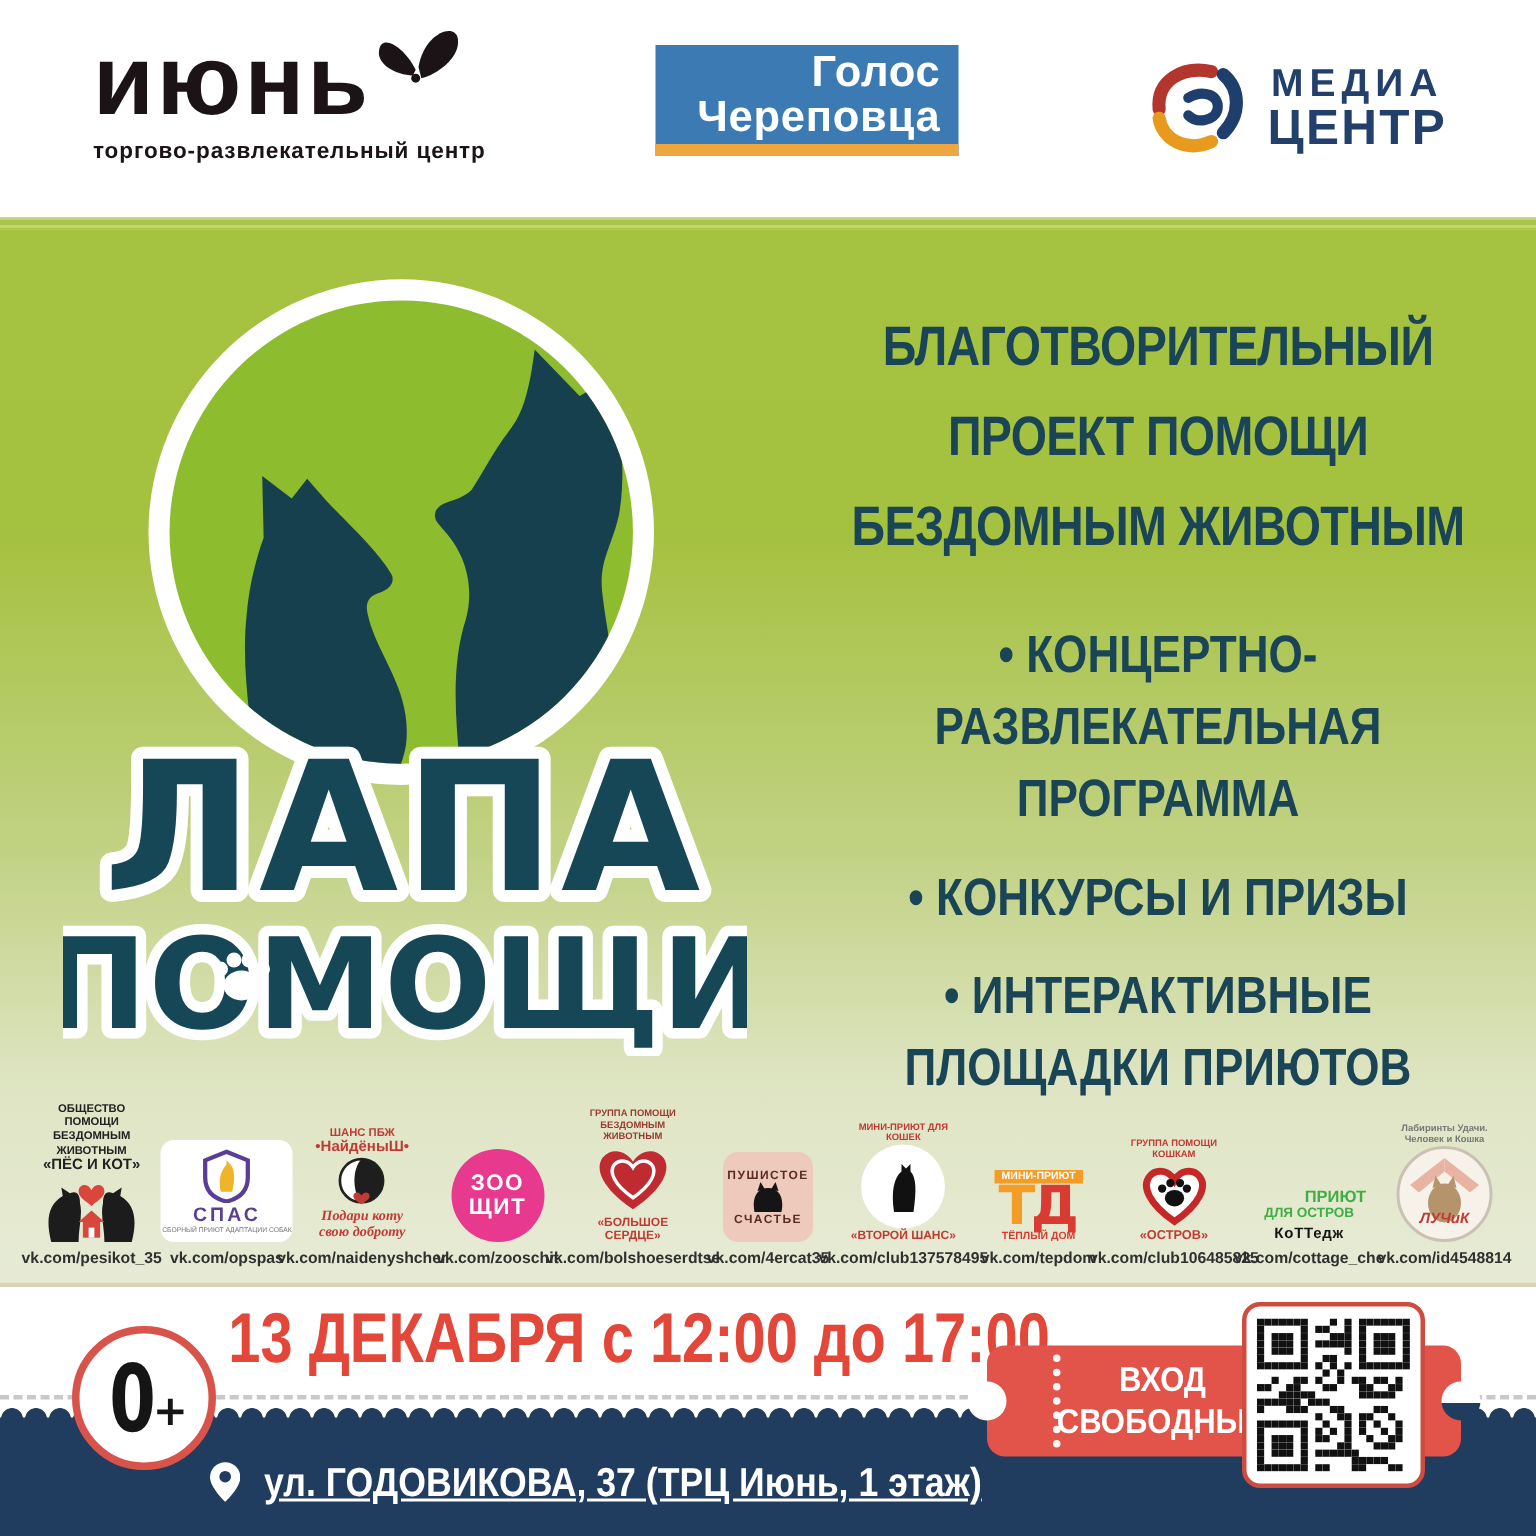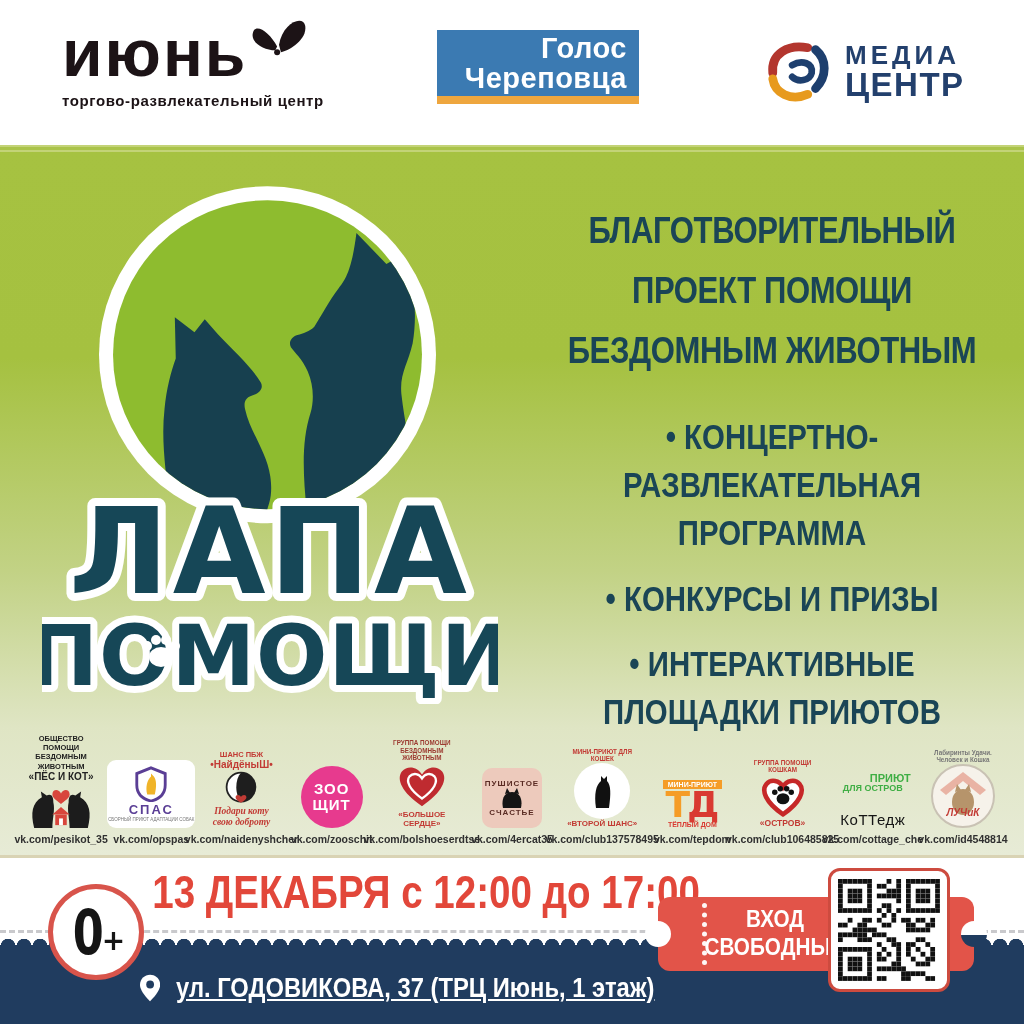--- a/index.html
+++ b/index.html
@@ -1,19 +1,19 @@
 <!DOCTYPE html>
 <html><head>
 <meta charset="utf-8">
 <style>
   html,body{margin:0;padding:0;background:#888;}
   .poster{position:relative;width:1024px;height:1024px;margin:0 auto;background:#fff;overflow:hidden;
           font-family:"Liberation Sans",sans-serif;}
   
-  .topbar{position:absolute;top:0;left:0;width:100%;height:145px;background:#fff;}
+  .topbar{position:absolute;top:0;left:0;width:100%;height:145px;background:#fff;text-align:center;}
   .iyun{position:absolute;left:62px;top:20px;color:#1c1316;}
   .iyun-row{display:flex;align-items:flex-start;}
   .iyun-word{font-size:66px;font-weight:bold;letter-spacing:2px;line-height:1;}
   .iyun-tag{font-size:15px;font-weight:bold;margin-top:6px;letter-spacing:.6px;}
   .golos{position:absolute;left:437px;top:30px;width:202px;height:74px;background:#3b7ab2;
          border-bottom:8px solid #eea63e;color:#fff;display:flex;flex-direction:column;
          justify-content:center;align-items:flex-end;padding:0 12px;box-sizing:border-box;font-weight:bold;}
   .golos div{font-size:29px;line-height:1.05;letter-spacing:.5px;}
   .media{position:absolute;left:763px;top:38px;display:flex;align-items:center;gap:10px;color:#23406d;}
   .media-l1{font-size:26px;font-weight:bold;letter-spacing:4px;line-height:1;}
@@ -52,21 +52,21 @@
            align-items:center;justify-content:center;color:#5a2b23;font-weight:bold;font-size:8px;letter-spacing:1px;}
   .shans-circle{width:56px;height:56px;border-radius:50%;background:#fff;display:flex;align-items:center;justify-content:center;}
   .td-tag{background:#f59c26;color:#fff;font-size:7px;font-weight:bold;padding:1px 5px;}
   .td-letters{display:flex;align-items:flex-start;line-height:.9;font-weight:900;
               font-family:"DejaVu Sans",sans-serif;}
   .td-t{font-size:36px;color:#f59c26;}
   .td-d{font-size:36px;color:#d93a31;margin-left:-3px;}
   .td-name{font-size:7px;font-weight:bold;color:#d93a31;}
   .cot-top1{font-size:11px;font-weight:bold;color:#3fae44;line-height:1.1;padding-left:35px;}
   .cot-top2{font-size:9px;font-weight:bold;color:#3fae44;line-height:1.1;}
-  .cot-name{font-size:15px;font-weight:normal;color:#151515;margin-top:17px;letter-spacing:.5px;}
+  .cot-name{font-size:10px;font-weight:bold;color:#151515;margin-top:3px;letter-spacing:.5px;}
   .luch-circle{position:relative;width:64px;height:64px;border-radius:50%;background:#f6f2ea;border:2px solid #c9c2b4;
                box-sizing:border-box;overflow:hidden;}
   .luch-name{position:absolute;left:0;right:0;bottom:8px;font-size:10px;font-weight:bold;font-style:italic;color:#c23a34;}
   .nay-sub{font-size:9.5px;font-weight:bold;font-style:italic;color:#c23a34;line-height:1.15;
            font-family:"Liberation Serif",serif;}
   .tiny-around{font-size:6.3px;font-weight:bold;color:#9c3a30;line-height:1.2;}
   
   .band-white{position:absolute;top:858px;left:0;width:100%;height:166px;background:#fff;}
   .tear{position:absolute;top:930px;left:0;right:0;border-top:3px dashed #c9c9cc;z-index:1;}
   .blue{position:absolute;top:945px;left:0;width:100%;height:79px;background:#203c5f;z-index:3;}

